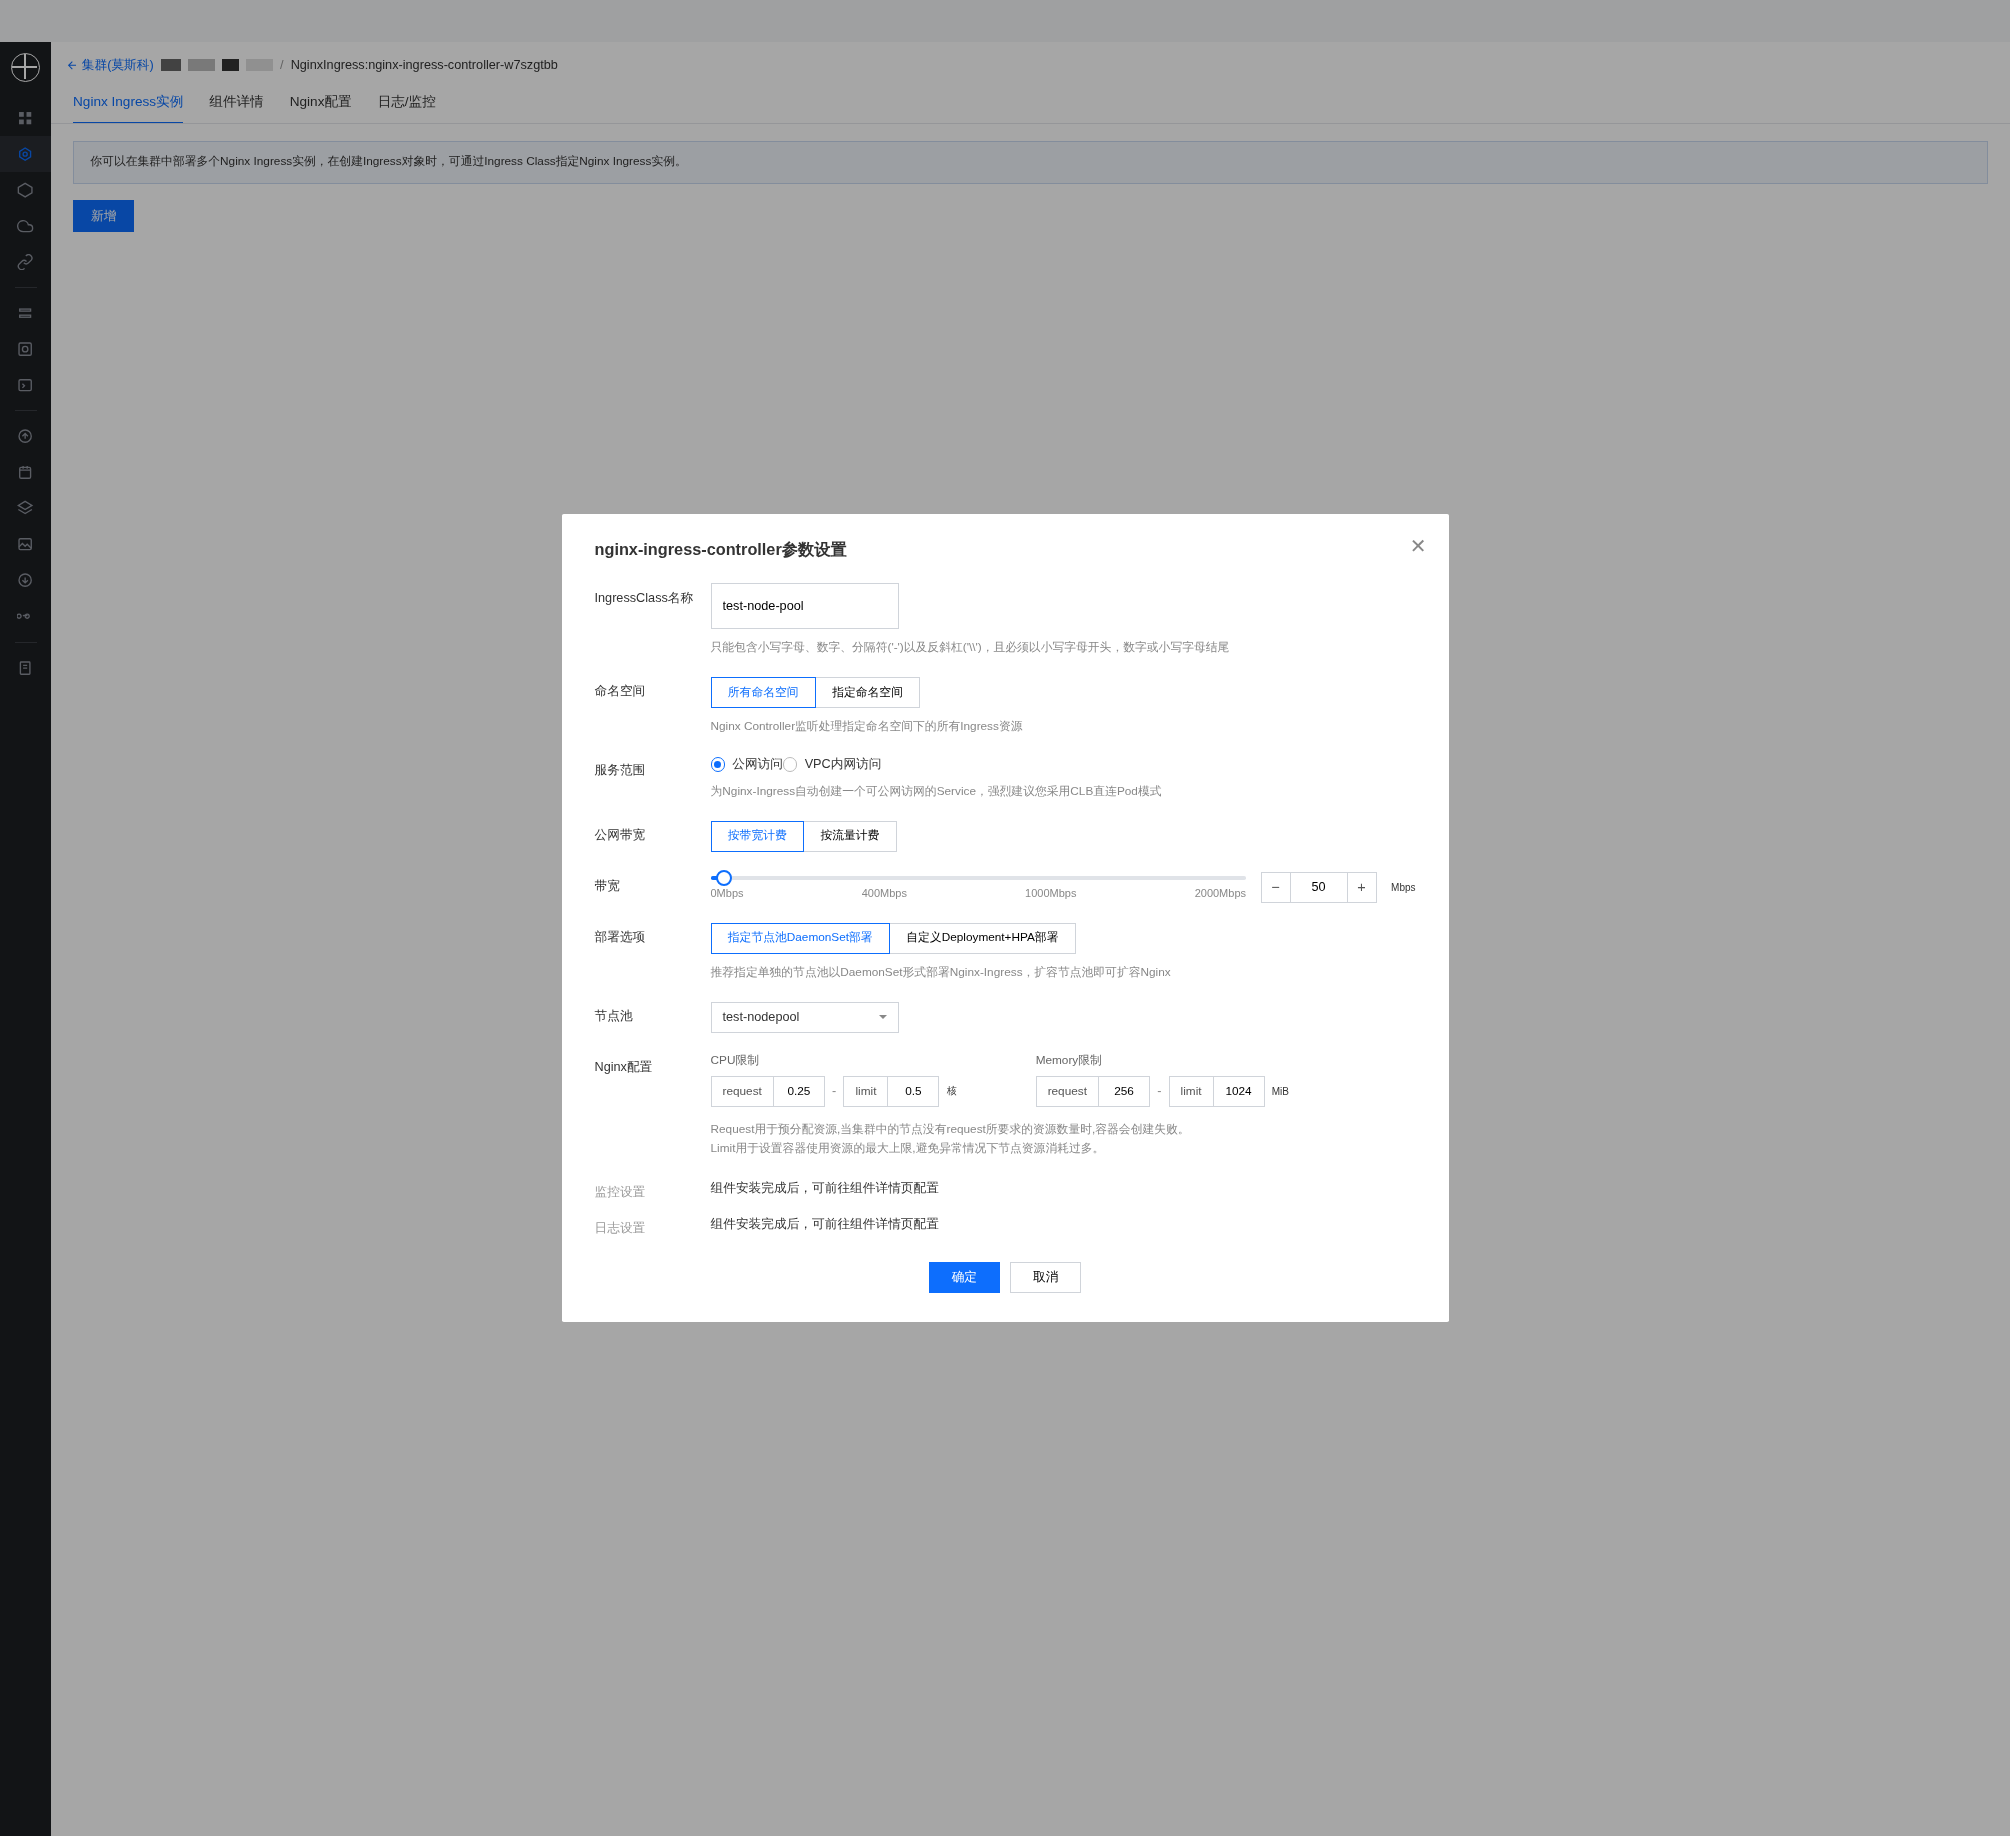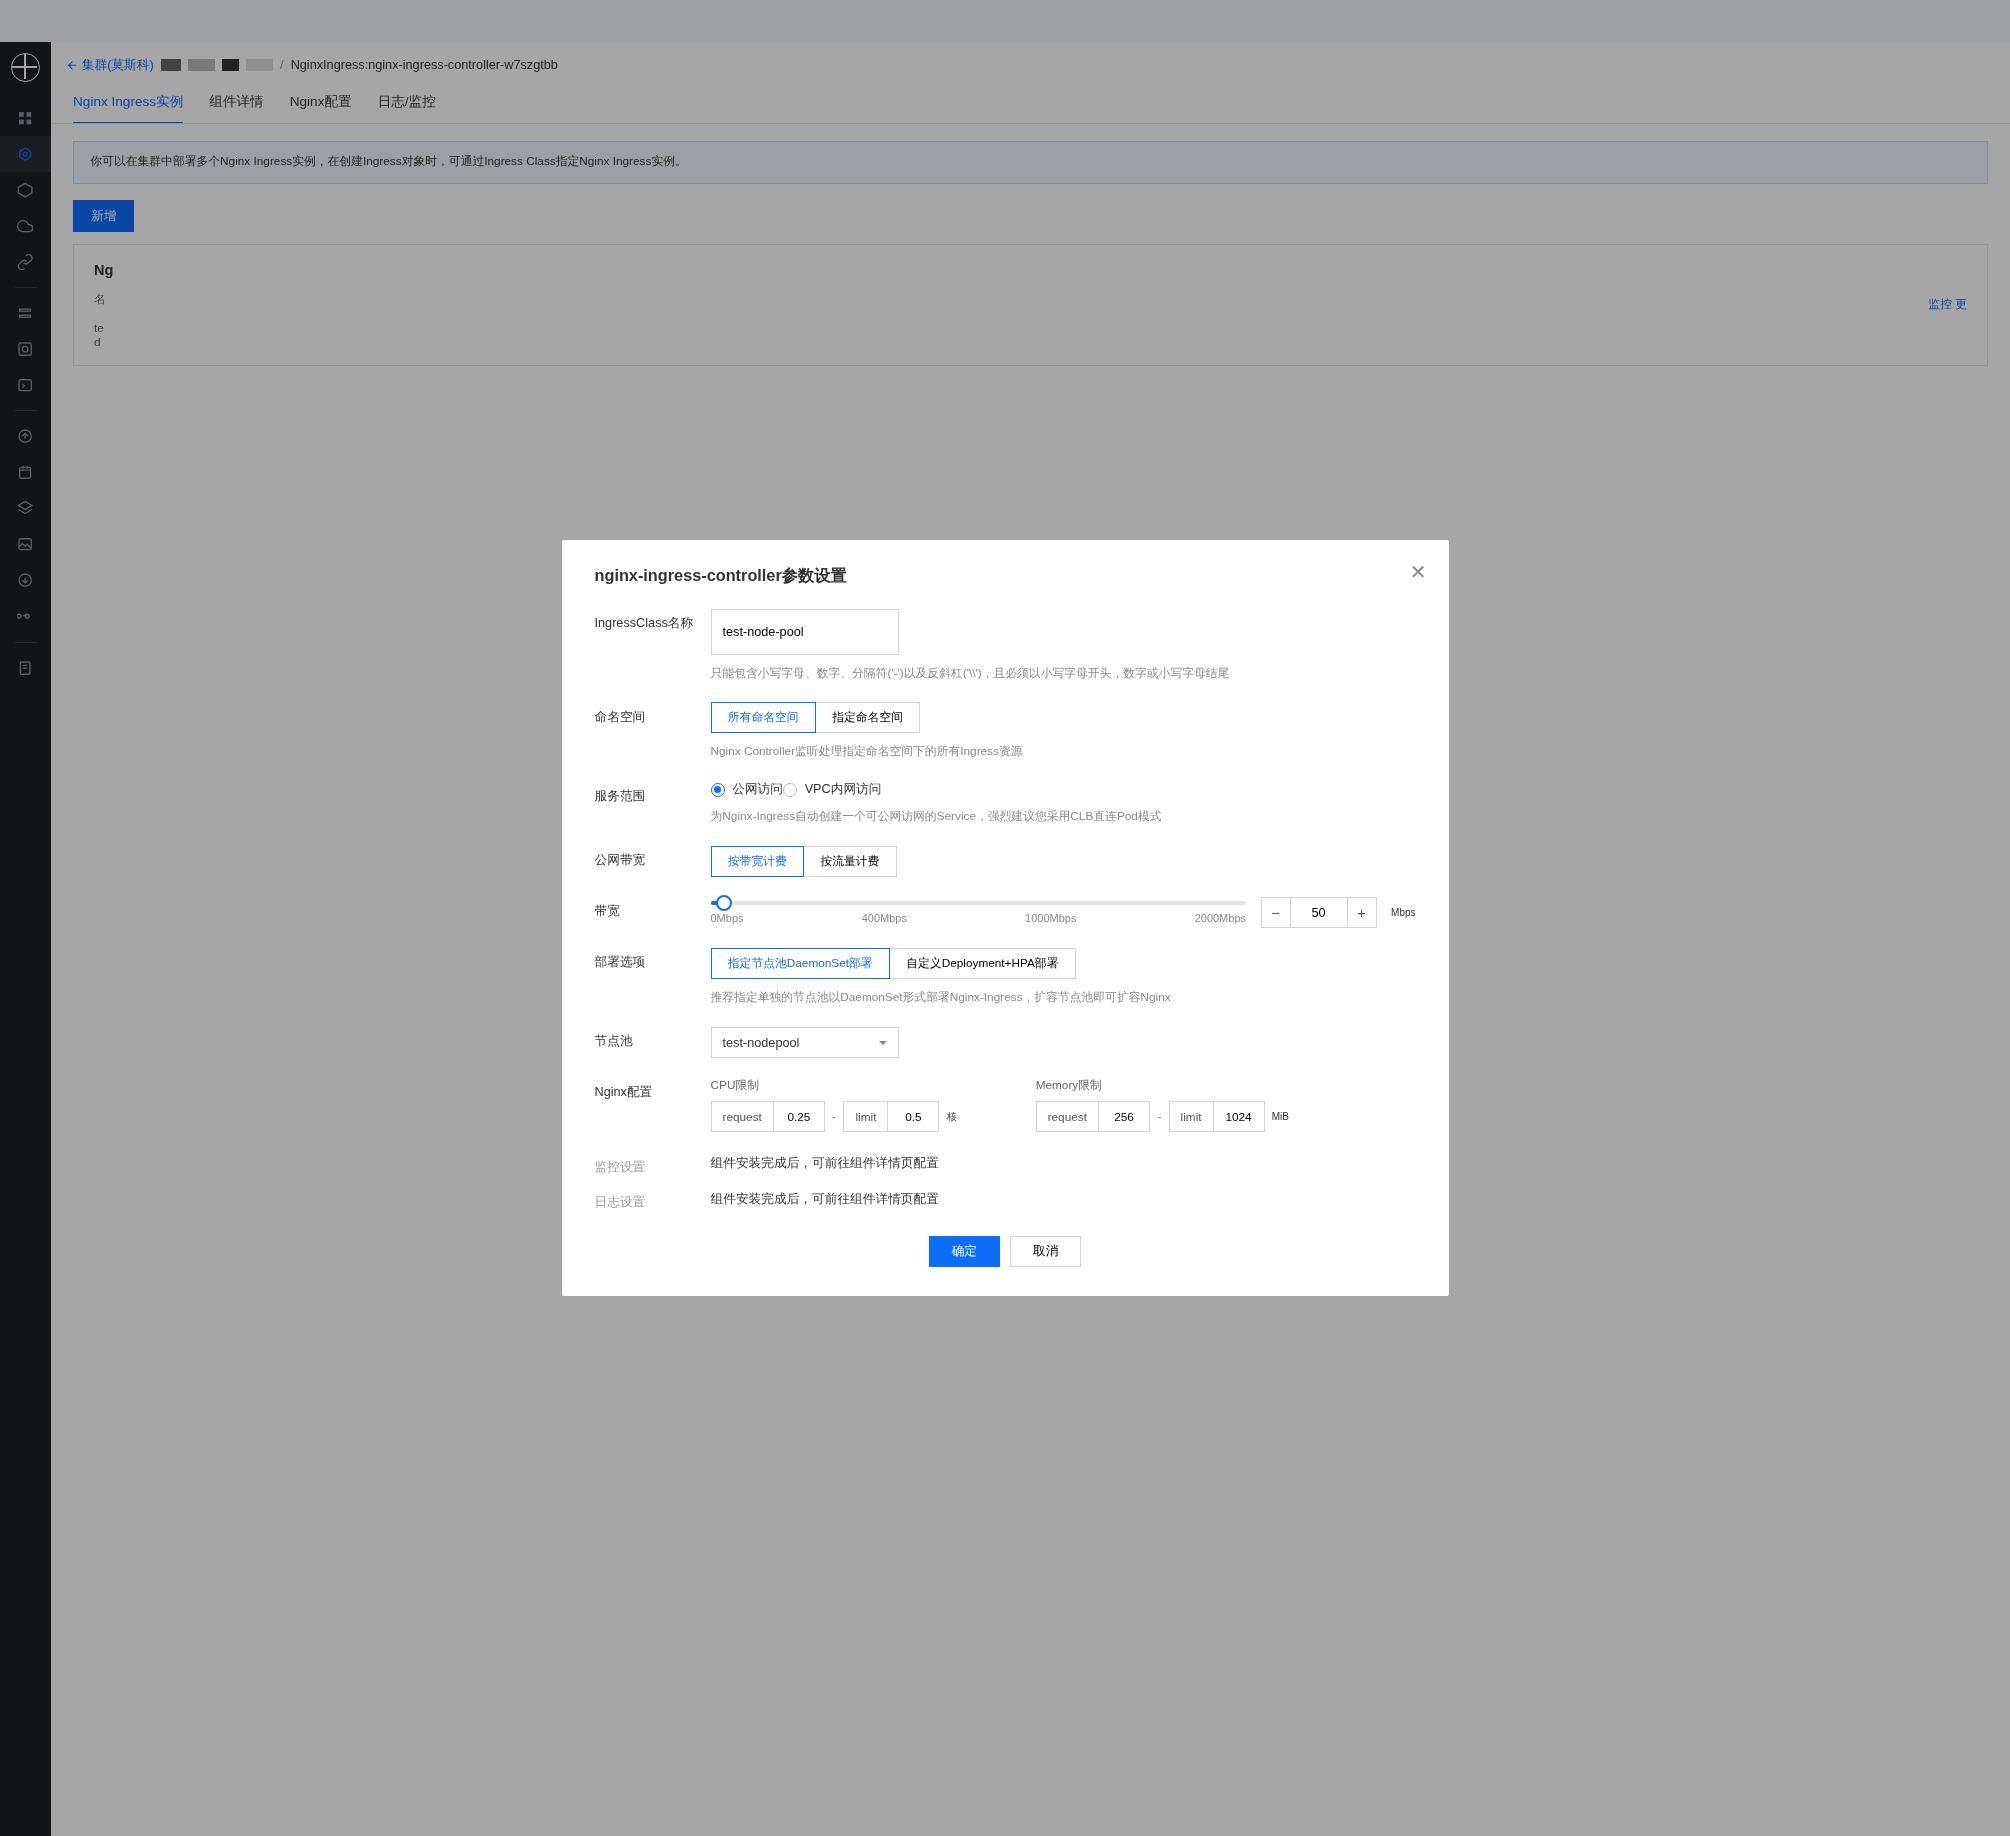--- a/index.html
+++ b/index.html
@@ -211,35 +211,20 @@
     <div class="tabs">
       <div class="tab active">Nginx Ingress实例</div>
       <div class="tab">组件详情</div>
       <div class="tab">Nginx配置</div>
       <div class="tab">日志/监控</div>
     </div>
 
     <div class="content">
       <div class="info-banner">你可以在集群中部署多个Nginx Ingress实例，在创建Ingress对象时，可通过Ingress Class指定Nginx Ingress实例。</div>
       <button class="new-btn">新增</button>
-      <div class="card">
-        <div style="display:flex;justify-content:space-between">
-          <div>
-            <div class="card-title">Ng</div>
-            <div class="card-row">
-              <div>
-                <div>名</div>
-                <div style="margin-top:12.7px">te</div>
-                <div>d</div>
-              </div>
-            </div>
-          </div>
-          <div style="color:#0d6efd;font-size:11.8px;align-self:center">监控 更</div>
-        </div>
-      </div>
     </div>
   </div>
 </div>
 
 <div class="backdrop">
   <div class="modal">
     <div class="modal-title">nginx-ingress-controller参数设置</div>
     <div class="modal-close">✕</div>
 
     <div class="form-row">
@@ -362,20 +347,24 @@
               </div>
               <span class="dash">-</span>
               <div class="res-box">
                 <span>limit</span>
                 <input value="1024" style="">
               </div>
               <span class="unit">MiB</span>
             </div>
           </div>
         </div>
+        <div class="helper" style="margin-top:12.7px">
+          <div>Request用于预分配资源,当集群中的节点没有request所要求的资源数量时,容器会创建失败。</div>
+          <div>Limit用于设置容器使用资源的最大上限,避免异常情况下节点资源消耗过多。</div>
+        </div>
       </div>
     </div>
 
     <div class="form-row tight">
       <div class="form-label" style="color:#999">监控设置</div>
       <div class="form-ctrl">
           <div class="static-txt">组件安装完成后，可前往组件详情页配置</div>
         </div>
     </div>
 

